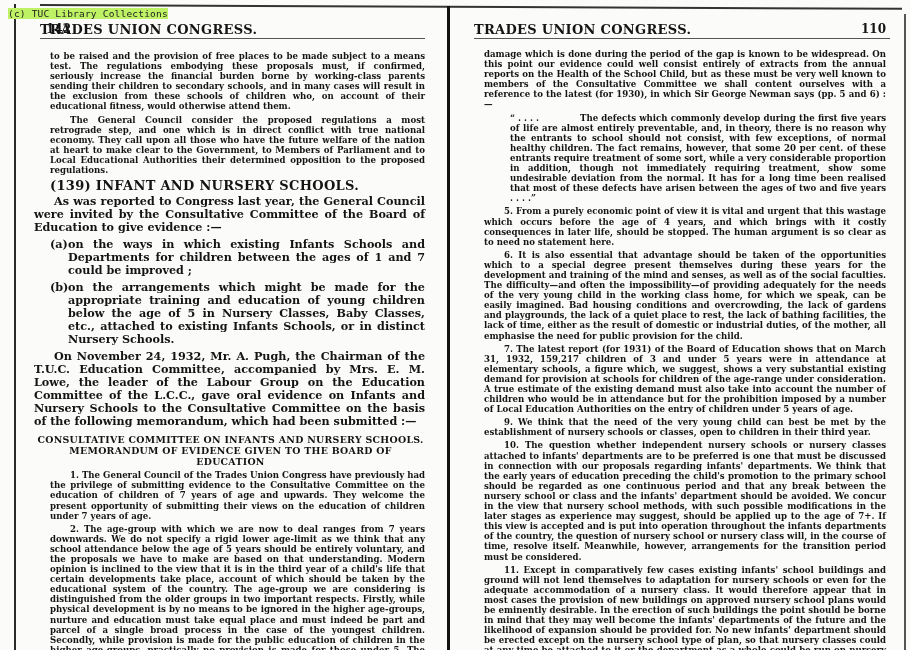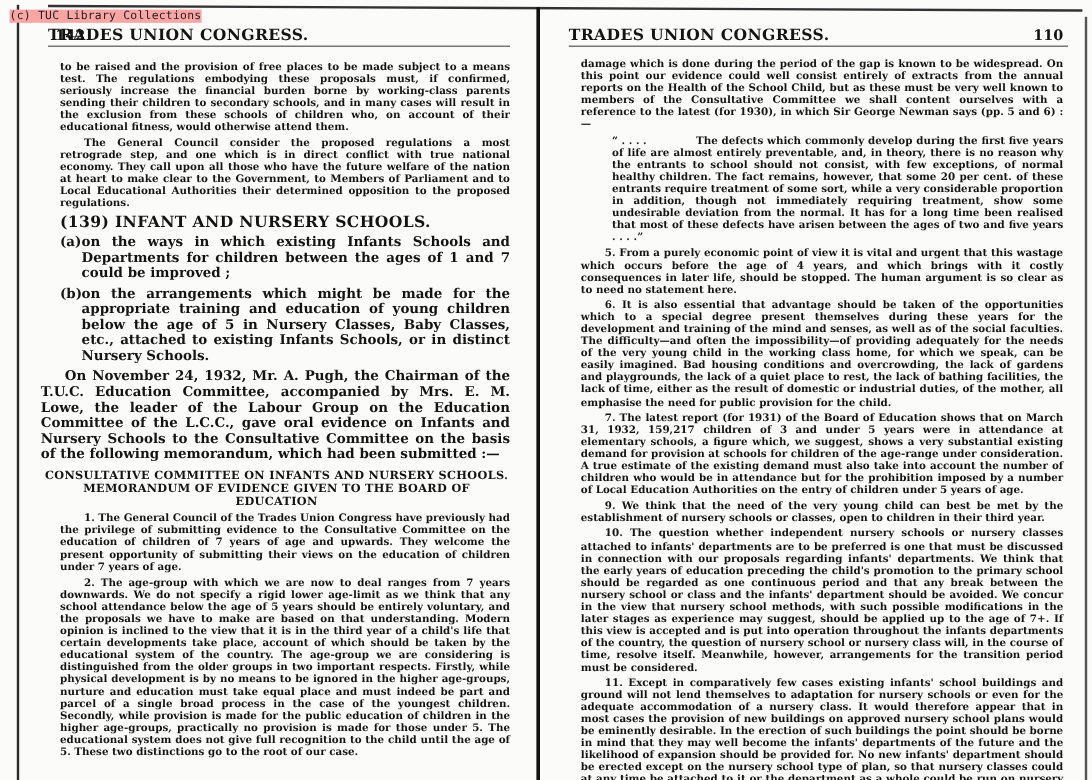--- a/index.html
+++ b/index.html
@@ -7,21 +7,21 @@
     width: 910px; height: 650px; overflow: hidden;
     background: #fbfbfa;
     font-family: "DejaVu Serif", "Liberation Serif", serif;
     color: #141414;
     position: relative;
   }
   .watermark {
     position: absolute; left: 8px; top: 8px;
     font-family: "DejaVu Sans Mono", "Liberation Mono", monospace;
     font-size: 9.5px; color: #222; letter-spacing: 0.2px; z-index: 5;
-    background: #fca5a5;
+    background: #bef264;
   }
   .scan-top {
     position: absolute; left: 40px; right: 8px; top: 4px; height: 2px;
     background: #333; transform: rotate(0.25deg); transform-origin: left;
   }
   .scan-left {
     position: absolute; left: 14px; top: 4px; bottom: 0; width: 2px; background: #2a2a2a;
   }
   .spine {
     position: absolute; left: 447px; top: 6px; bottom: 0; width: 3px; background: #111;
@@ -89,20 +89,21 @@
     <span class="page-num">142</span>
     <span class="head-title">TRADES UNION CONGRESS.</span>
   </div>
   <div class="body">
     <p class="noindent">to be raised and the provision of free places to be made subject to a means test. The regulations embodying these proposals must, if confirmed, seriously increase the financial burden borne by working-class parents sending their children to secondary schools, and in many cases will result in the exclusion from these schools of children who, on account of their educational fitness, would otherwise attend them.</p>
     <p>The General Council consider the proposed regulations a most retrograde step, and one which is in direct conflict with true national economy. They call upon all those who have the future welfare of the nation at heart to make clear to the Government, to Members of Parliament and to Local Educational Authorities their determined opposition to the proposed regulations.</p>
 
     <div class="section-title">(139) INFANT AND NURSERY SCHOOLS.</div>
 
     <div class="large">
+      <p>As was reported to Congress last year, the General Council were invited by the Consultative Committee of the Board of Education to give evidence :—</p>
       <div class="list-item" style="margin-left:16px">
         <span class="marker">(a)</span>
         <span class="txt">on the ways in which existing Infants Schools and Departments for children between the ages of 1 and 7 could be improved ;</span>
       </div>
       <div class="list-item" style="margin-left:16px">
         <span class="marker">(b)</span>
         <span class="txt">on the arrangements which might be made for the appropriate training and education of young children below the age of 5 in Nursery Classes, Baby Classes, etc., attached to existing Infants Schools, or in distinct Nursery Schools.</span>
       </div>
       <p>On November 24, 1932, Mr. A. Pugh, the Chairman of the T.U.C. Education Committee, accompanied by Mrs. E. M. Lowe, the leader of the Labour Group on the Education Committee of the L.C.C., gave oral evidence on Infants and Nursery Schools to the Consultative Committee on the basis of the following memorandum, which had been submitted :—</p>
     </div>

